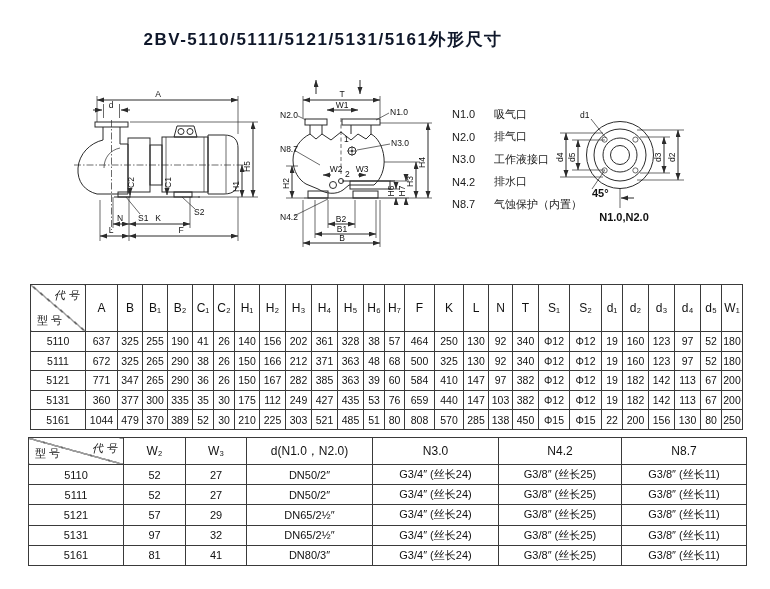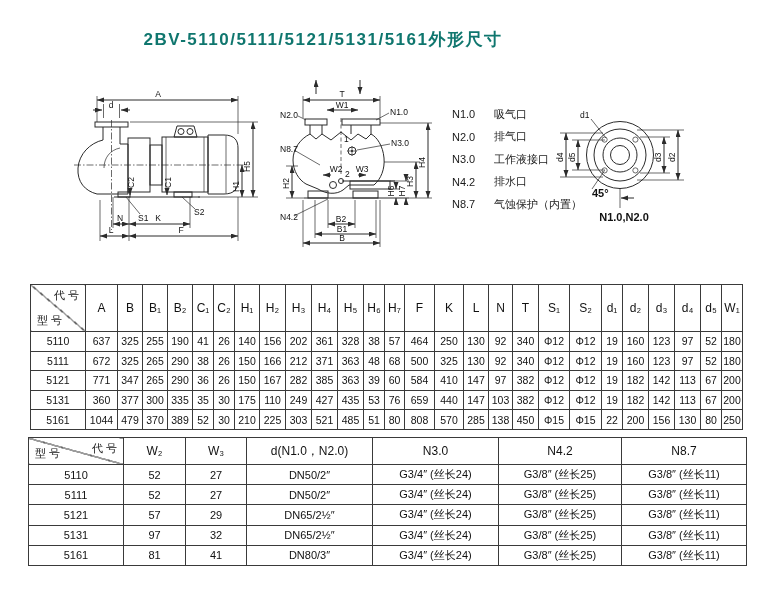--- a/index.html
+++ b/index.html
@@ -3,21 +3,21 @@
 <meta charset="utf-8">
 <style>
   html,body{margin:0;padding:0;}
   body{
     width:770px;height:589px;position:relative;background:#ffffff;
     font-family:"Liberation Sans","DejaVu Sans",sans-serif;color:#111;
     overflow:hidden;
   }
   .page-title{
     position:absolute;top:28px;left:0;width:646px;text-align:center;
-    font-size:17px;font-weight:700;letter-spacing:1.5px;margin:0;color:#0f766e;
+    font-size:17px;font-weight:700;letter-spacing:1.5px;margin:0;color:#0f172a;
   }
   
   .drawing{position:absolute;}
   #svg-side{left:70px;top:78px;}
   #svg-front{left:278px;top:72px;}
   #svg-flange{left:552px;top:92px;}
   svg .ln{stroke:#2b2b2b;stroke-width:1;fill:none;}
   svg .thin{stroke:#2b2b2b;stroke-width:0.7;fill:none;}
   svg .cl{stroke:#2b2b2b;stroke-width:0.7;fill:none;stroke-dasharray:7 2 1.5 2;}
   svg .dash{stroke:#2b2b2b;stroke-width:0.7;fill:none;stroke-dasharray:4 2.5;}
@@ -34,21 +34,21 @@
   #t1{left:30px;top:284px;width:712px;font-size:10.5px;}
   #t1 thead th{height:46px;font-size:12px;}
   #t1 tbody td{height:18.6px;}
   #t2{left:28px;top:437px;width:718px;font-size:11px;}
   #t2 thead th{height:26px;font-size:12px;}
   #t2 tbody td{height:19.2px;}
   th.corner{position:relative;
     background:linear-gradient(to top right,
       transparent calc(50% - .5px),#3a3a3a calc(50% - .5px),
       #3a3a3a calc(50% + .5px),transparent calc(50% + .5px));}
-  th.corner .ct{position:absolute;top:3px;right:6px;font-size:11px;font-weight:400;}
+  th.corner .ct{position:absolute;top:3px;right:6px;font-size:11px;font-weight:400;font-style:italic;}
   th.corner .cb{position:absolute;bottom:3px;left:6px;font-size:11px;font-weight:400;}
 </style>
 </head>
 <body>
 
 <h1 class="page-title">2BV-5110/5111/5121/5131/5161外形尺寸</h1>
 
 <svg id="svg-side" class="drawing" width="220" height="172" viewBox="0 0 220 172">
   <defs>
     <marker id="a1" markerWidth="8" markerHeight="6" refX="7" refY="2.5" orient="auto-start-reverse">
@@ -466,21 +466,21 @@
       </tr>
       <tr>
         <td>5131</td>
         <td>360</td>
         <td>377</td>
         <td>300</td>
         <td>335</td>
         <td>35</td>
         <td>30</td>
         <td>175</td>
-        <td>110</td>
+        <td>112</td>
         <td>249</td>
         <td>427</td>
         <td>435</td>
         <td>53</td>
         <td>76</td>
         <td>659</td>
         <td>440</td>
         <td>147</td>
         <td>103</td>
         <td>382</td>

